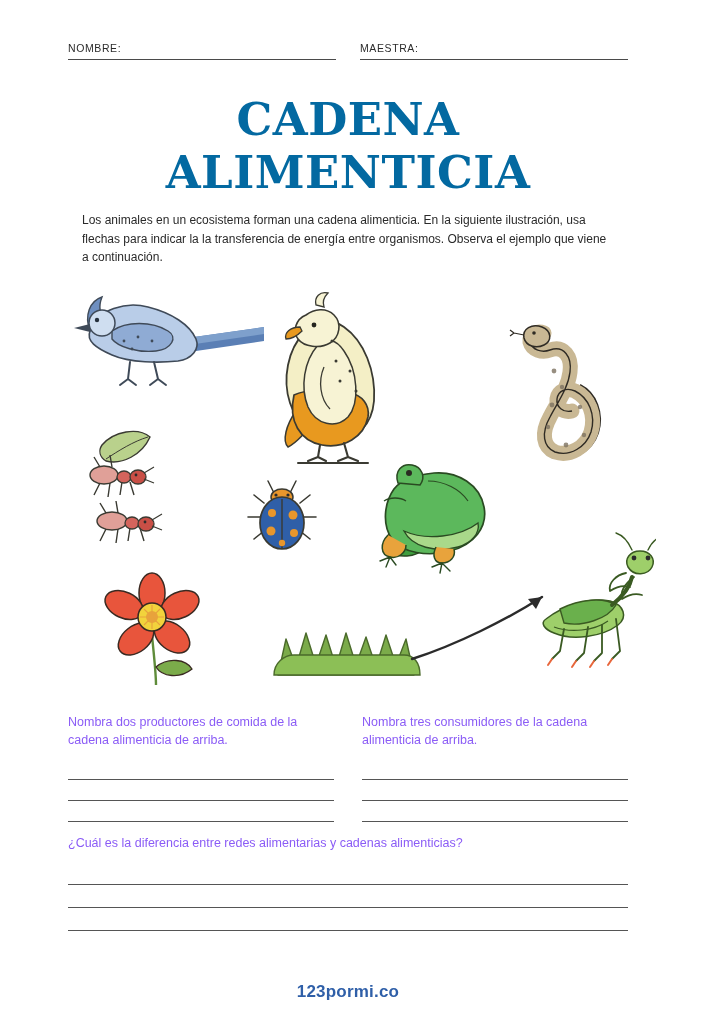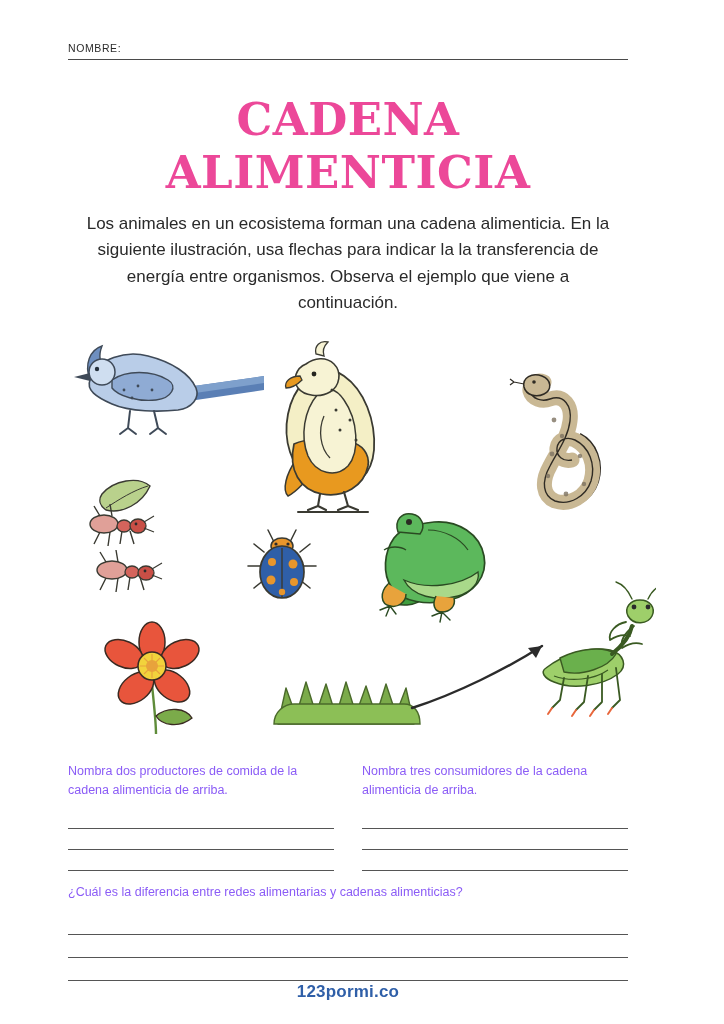--- a/index.html
+++ b/index.html
@@ -46,27 +46,26 @@
   }
 
   
   .title {
     text-align: center;
     font-family: "DejaVu Serif", serif;
     font-weight: 700;
     font-size: 45px;
     letter-spacing: 0.5px;
     margin: 22px 0 12px 0;
-    color: #ec4899;
+    color: #0369a1;
   }
 
   
   .intro {
-    text-align: center;
-    font-size: 17px;
+    font-size: 12px;
     line-height: 1.55;
     color: #2a2a2a;
     margin: 4px 14px 8px 14px;
   }
 
   
   .illustration {
     position: relative;
     width: 588px;
     height: 430px;
@@ -130,20 +129,23 @@
 </style>
 </head>
 <body>
 
 <div class="page">
 
   <div class="header-fields">
     <div class="field-row">
       <div class="field">
         <span class="field-label">NOMBRE:</span>
+      </div>
+      <div class="field">
+        <span class="field-label">MAESTRA:</span>
       </div>
     </div>
     <div class="field-row">
     </div>
   </div>
 
   <h1 class="title">CADENA ALIMENTICIA</h1>
 
   <p class="intro">Los animales en un ecosistema forman una cadena alimenticia. En la siguiente ilustración, usa flechas para indicar la la transferencia de energía entre organismos. Observa el ejemplo que viene a continuación.</p>
 

